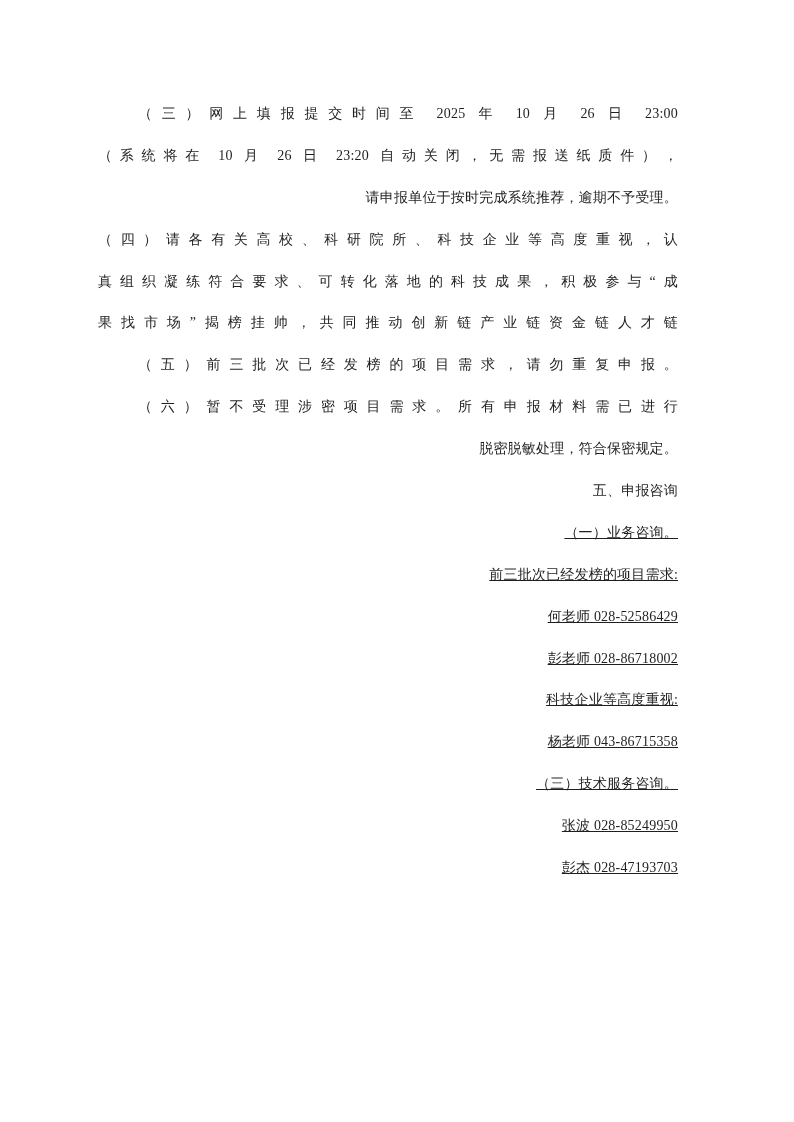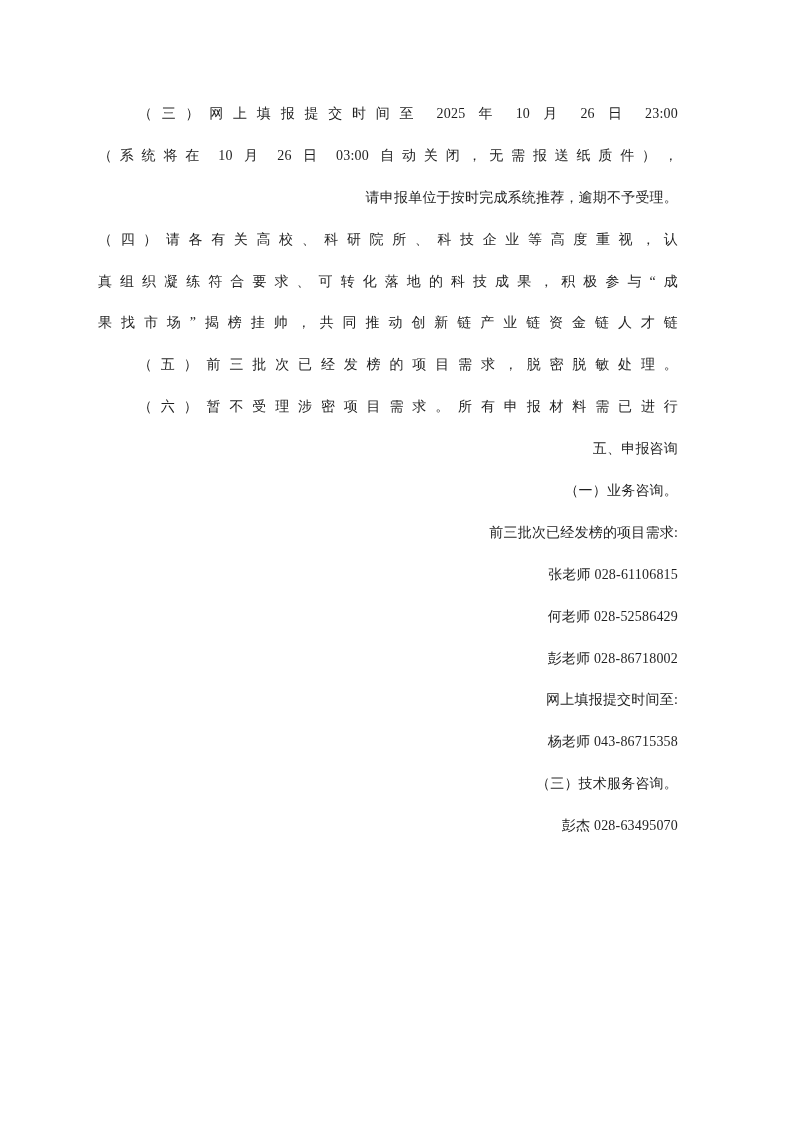--- a/index.html
+++ b/index.html
@@ -34,39 +34,40 @@
   .just {
     white-space: normal;
     text-align: justify;
     text-align-last: justify;
     text-justify: inter-character;
   }
   
   .indent2 { padding-left: 40px; }
   .indent2.just { padding-left: 0; text-indent: 40px; }
   
-  .indent3 { padding-left: 52px; }
+  .indent3 { padding-left: 52px; text-decoration: underline; }
 </style>
 </head>
 <body>
 
 <div class="page">
   <div class="content">
     <div class="ln indent2 just">（三）网上填报提交时间至 2025 年 10 月 26 日 23:00</div>
-    <div class="ln just">（系统将在 10 月 26 日 03:00 自动关闭，无需报送纸质件），</div>
+    <div class="ln just">（系统将在 10 月 26 日 23:20 自动关闭，无需报送纸质件），</div>
     <div class="ln">请申报单位于按时完成系统推荐，逾期不予受理。</div>
     <div class="ln just">（四）请各有关高校、科研院所、科技企业等高度重视，认</div>
     <div class="ln just">真组织凝练符合要求、可转化落地的科技成果，积极参与“成</div>
     <div class="ln just">果找市场”揭榜挂帅，共同推动创新链产业链资金链人才链</div>
-    <div class="ln indent2 just">（五）前三批次已经发榜的项目需求，脱密脱敏处理。</div>
+    <div class="ln indent2 just">（五）前三批次已经发榜的项目需求，请勿重复申报。</div>
     <div class="ln indent2 just">（六）暂不受理涉密项目需求。所有申报材料需已进行</div>
+    <div class="ln">脱密脱敏处理，符合保密规定。</div>
     <div class="ln">五、申报咨询</div>
     <div class="ln indent3">（一）业务咨询。</div>
     <div class="ln indent3">前三批次已经发榜的项目需求:</div>
-    <div class="ln indent3">张老师 028-61106815</div>
     <div class="ln indent3">何老师 028-52586429</div>
     <div class="ln indent3">彭老师 028-86718002</div>
-    <div class="ln indent3">网上填报提交时间至:</div>
+    <div class="ln indent3">科技企业等高度重视:</div>
     <div class="ln indent3">杨老师 043-86715358</div>
     <div class="ln indent3">（三）技术服务咨询。</div>
-    <div class="ln indent3">彭杰 028-63495070</div>
+    <div class="ln indent3">张波 028-85249950</div>
+    <div class="ln indent3">彭杰 028-47193703</div>
   </div>
 </div>
 
 </body></html>

